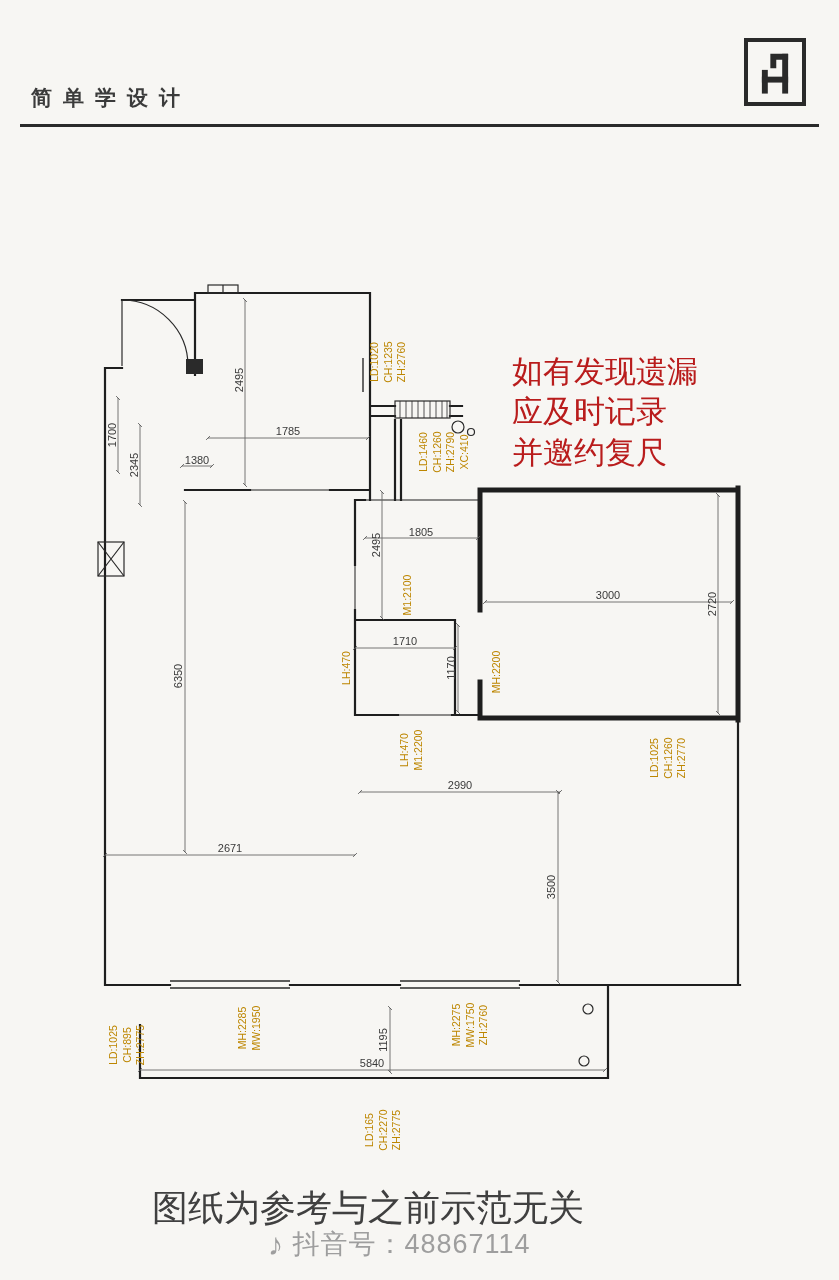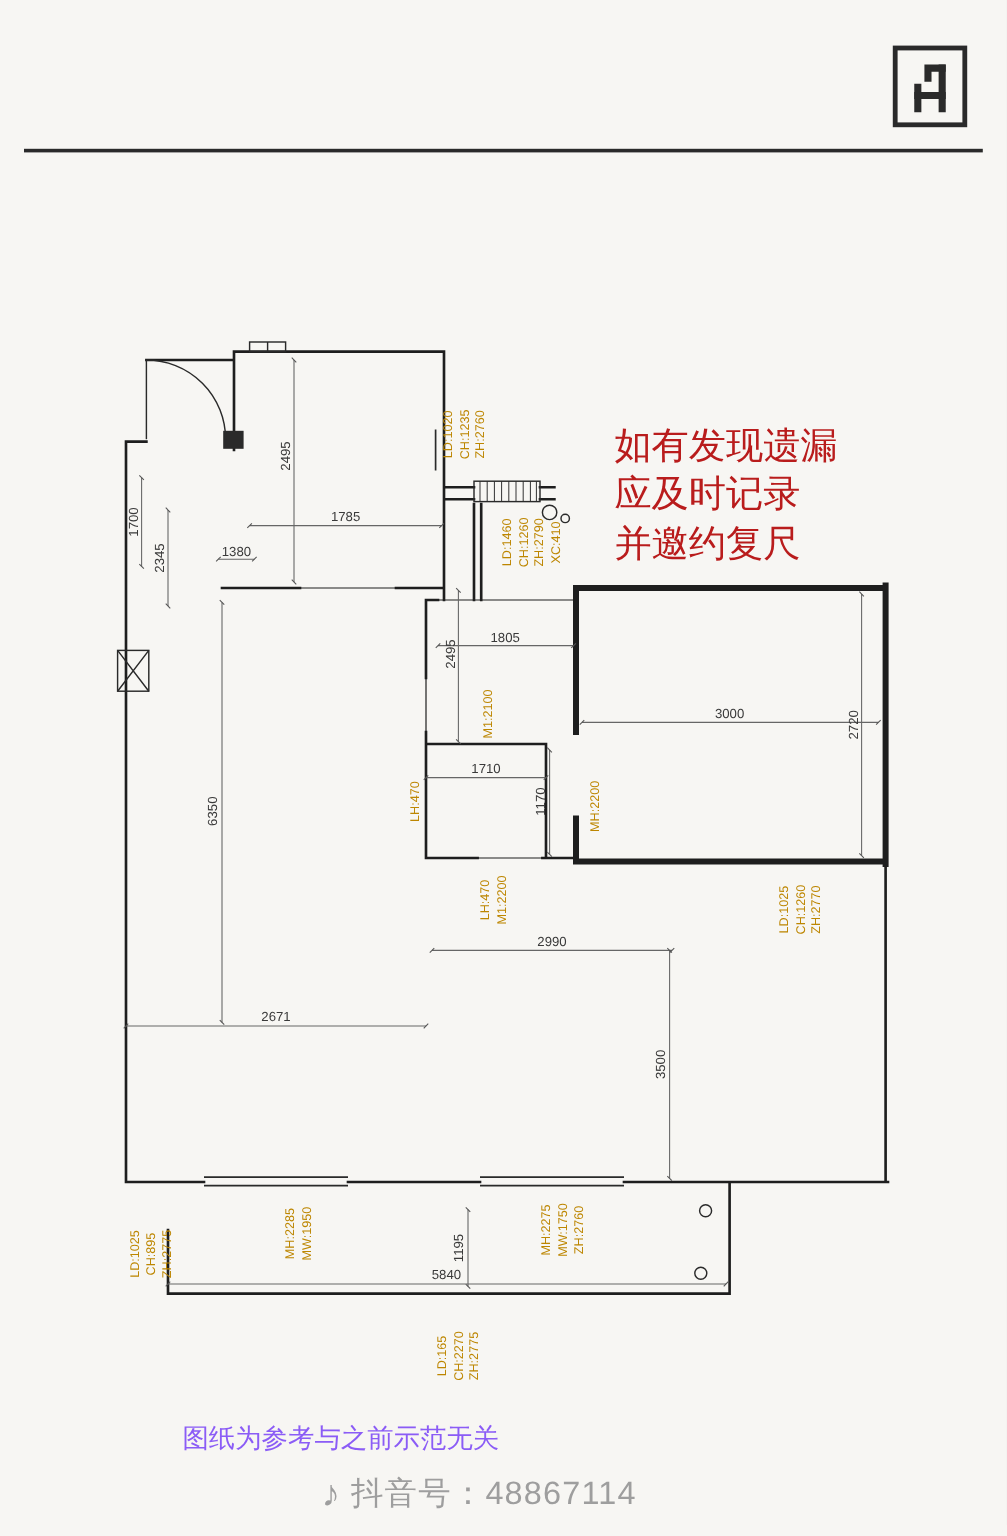--- a/index.html
+++ b/index.html
@@ -23,30 +23,31 @@
   .sym{stroke:#2a2a2a;stroke-width:1.2;fill:none}
   .hatch{stroke:#2a2a2a;stroke-width:.8;fill:none}
   .dl{stroke:#666;stroke-width:.9}
 
   .dim{position:absolute;font-size:11px;color:#3a3a3a;white-space:pre;transform:translate(-50%,-50%)}
   .dim.rot{transform:translate(-50%,-50%) rotate(-90deg)}
   .lbl{position:absolute;font-size:10.5px;line-height:1.3;color:#bd8600;white-space:pre;text-align:center;transform:translate(-50%,-50%)}
   .lbl.rot{transform:translate(-50%,-50%) rotate(-90deg)}
 
   .note{position:absolute;left:452px;top:72px;font-size:31px;line-height:1.3;color:#b91c1c;white-space:pre}
-  .disclaimer{position:absolute;left:152px;top:1184px;font-size:22px;color:#8b5cf6}
+  .disclaimer{position:absolute;left:152px;top:1184px;font-size:36px;color:#404040}
   .social{position:absolute;left:268px;top:1226px;display:flex;align-items:center;gap:9px;color:#9e9e9e}
   .social .glyph{font-size:31px;line-height:1}
   .social .handle{font-size:27px;letter-spacing:1px}
 </style>
 </head>
 <body>
 
 <div class="page">
 
+  <div class="h-sub">简单学设计</div>
   <div class="logo-box">
     <svg width="44" height="52" viewBox="0 0 52 58">
       <g stroke="#2a2a2a" stroke-width="7" fill="none" stroke-linecap="square">
         <path d="M14,30 V51"></path>
         <path d="M14,38 H38"></path>
         <path d="M38,11 V51"></path>
         <path d="M38,11 H24 V21"></path>
       </g>
     </svg>
   </div>

